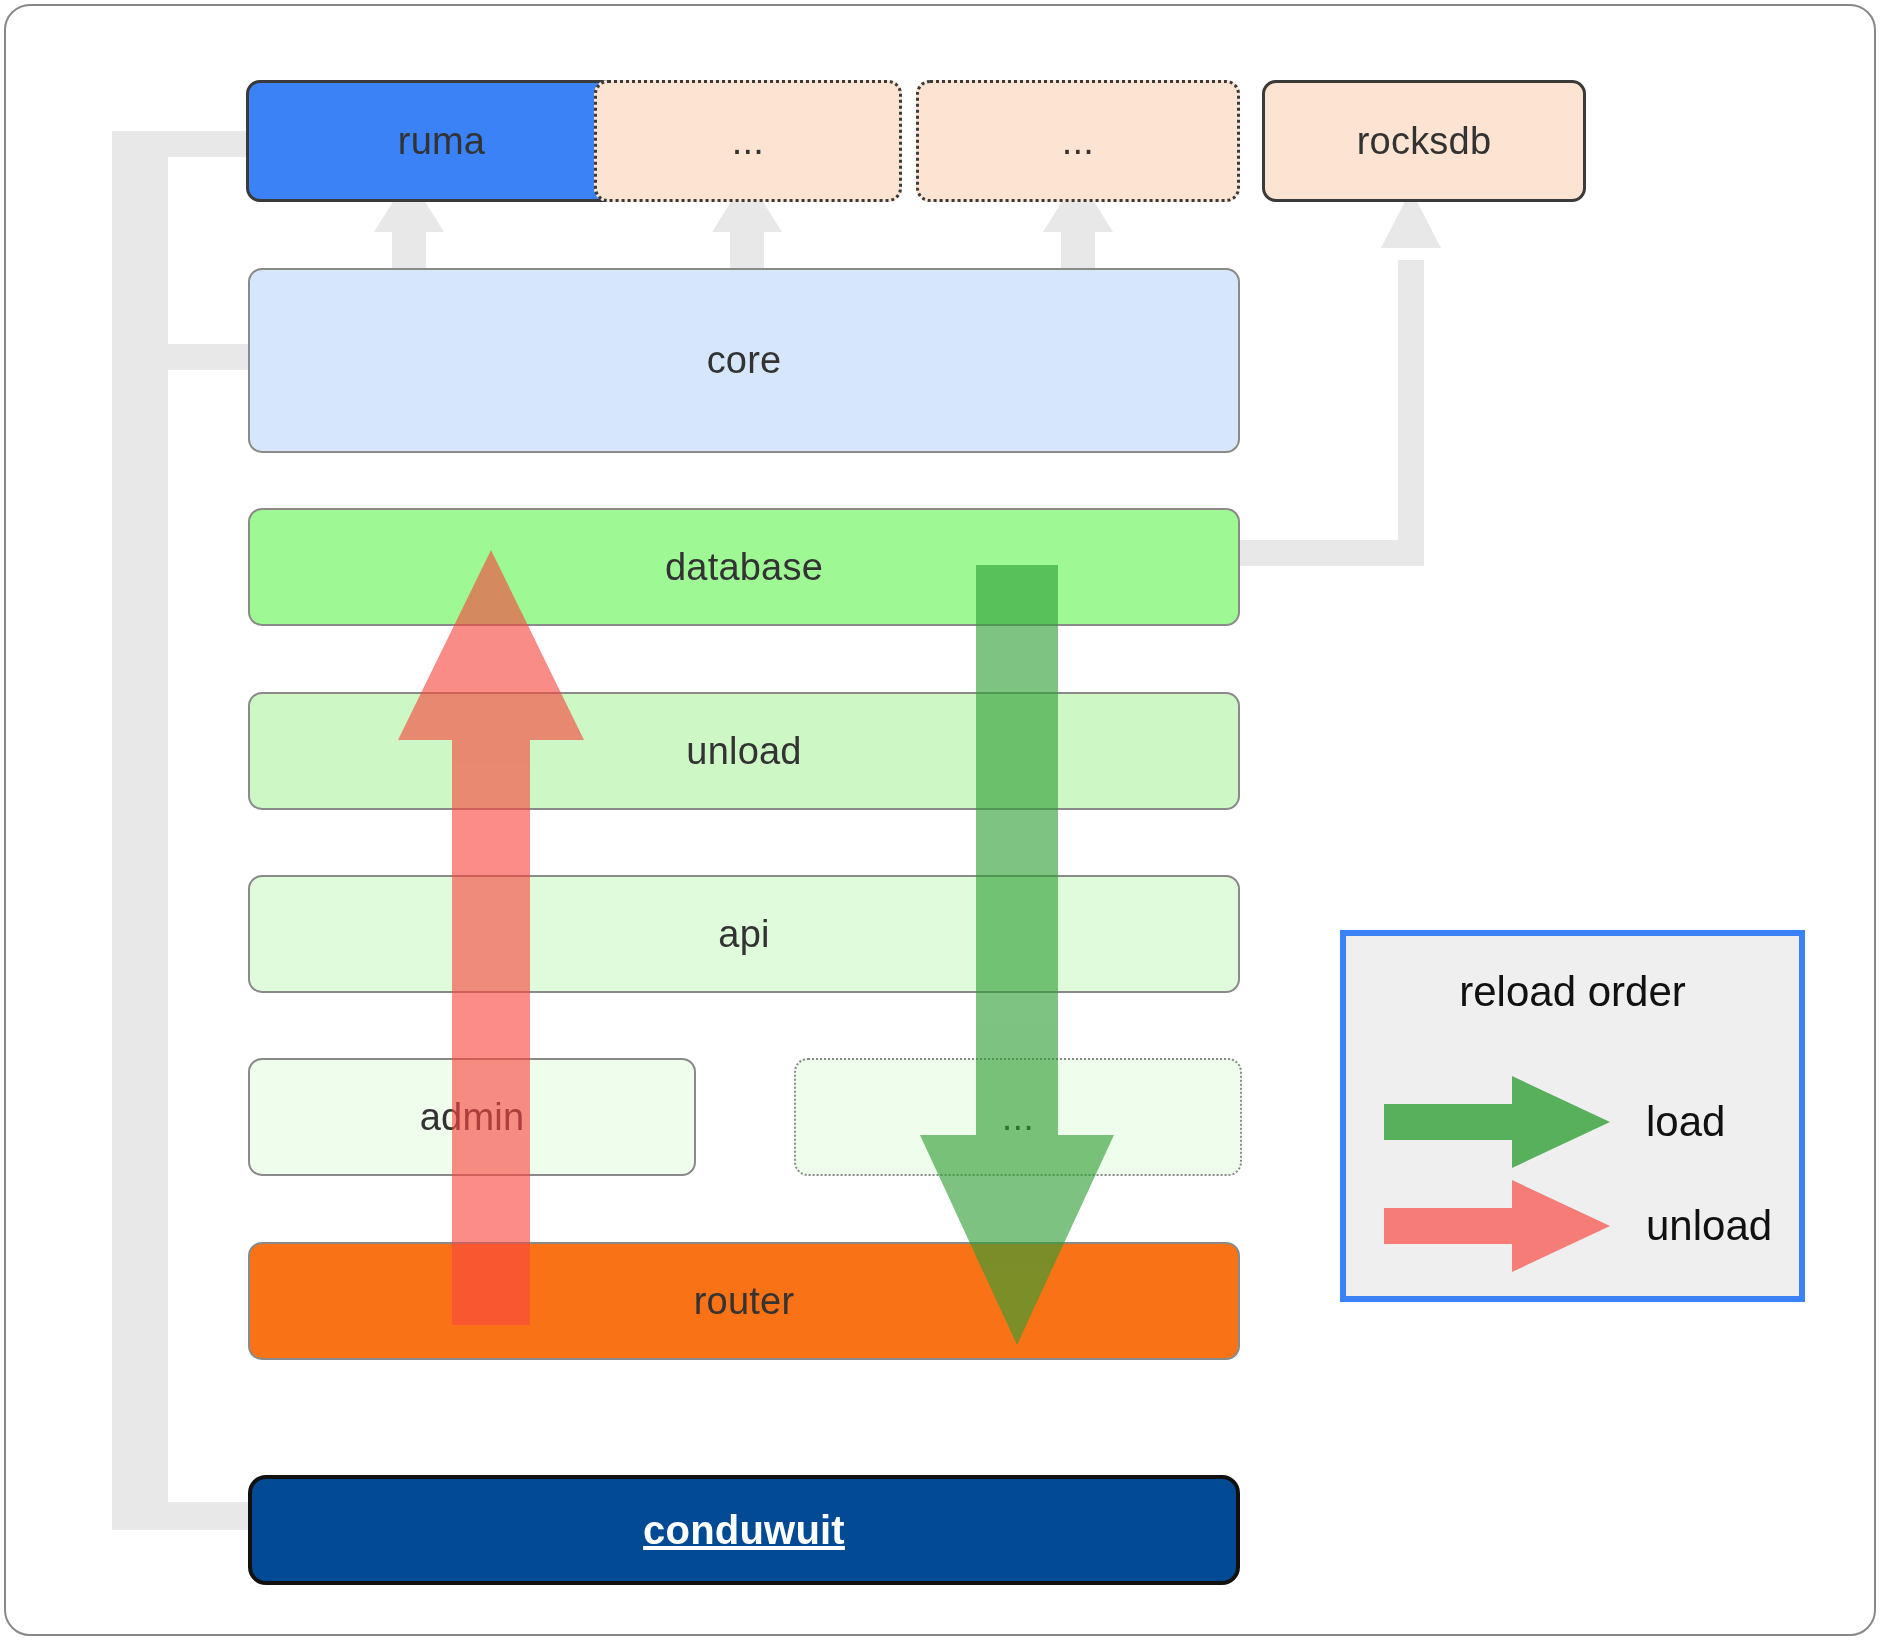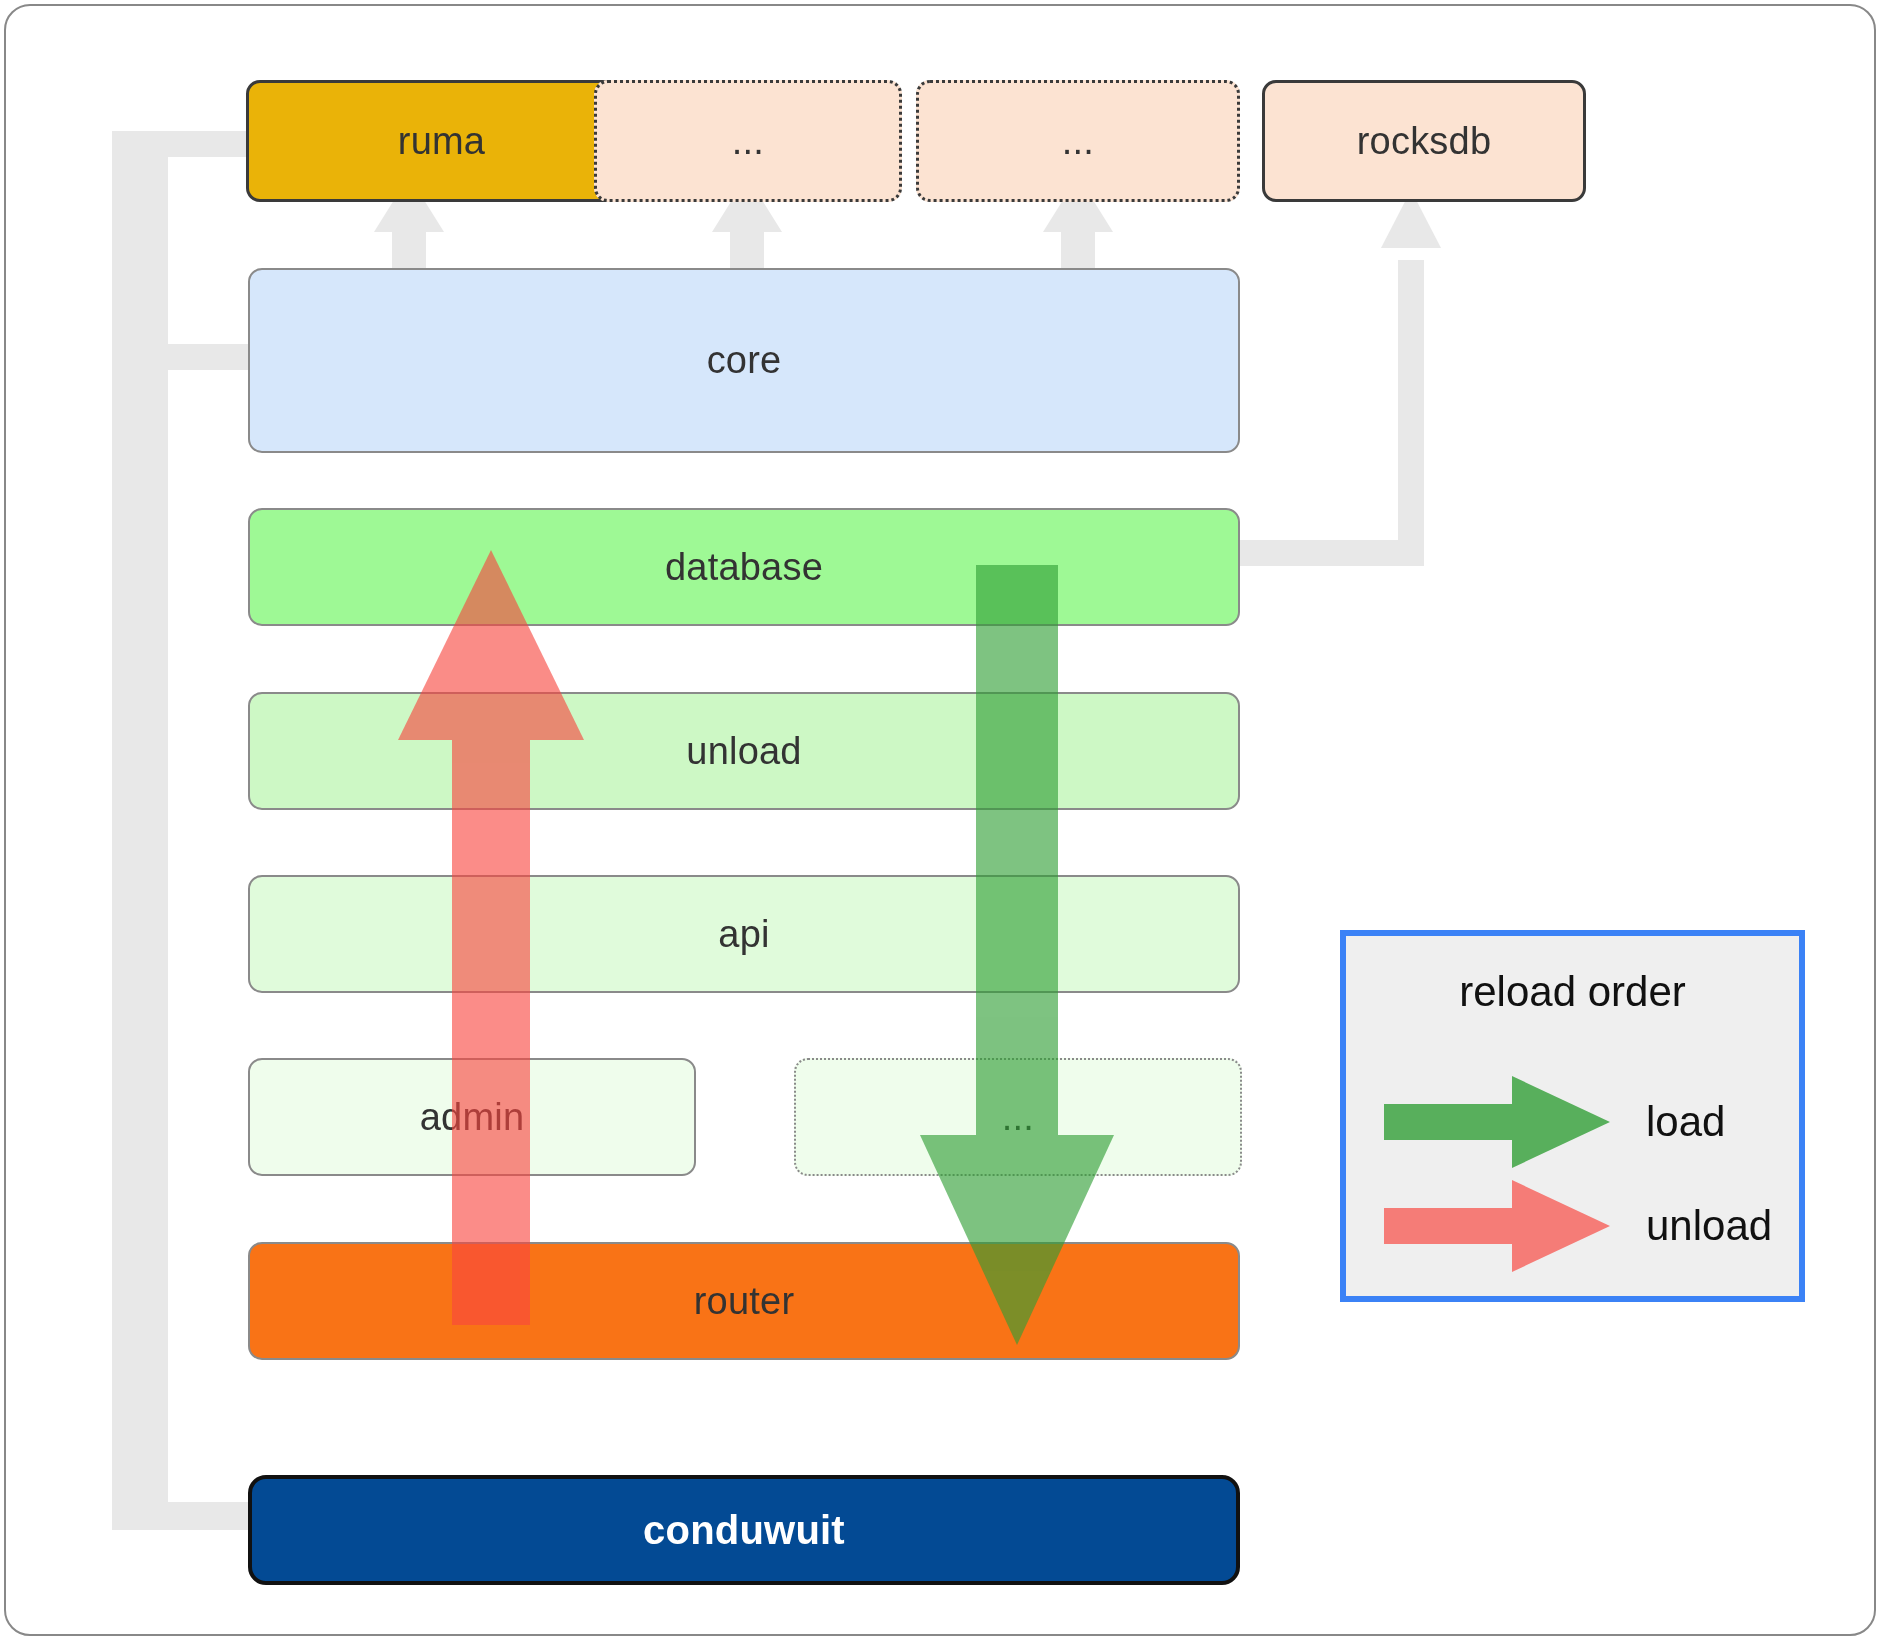--- a/index.html
+++ b/index.html
@@ -28,38 +28,38 @@
     z-index:4;
   }
   .node.solid-dark{border:3px solid #3a3a3a;}
   .node.solid-gray{border:2px solid #8a8a8a;}
   .node.dotted{border:3px dotted #3a3a3a;}
   .node.dotted-gray{border:2px dotted #8a8a8a;}
 
   .lbl{pointer-events:none;}
 
   
-  #ruma   {left:246px; top:80px;  width:391px; height:122px; background:#eab308;}
+  #ruma   {left:246px; top:80px;  width:391px; height:122px; background:#3b82f6;}
   #dots1  {left:594px; top:80px;  width:308px; height:122px; background:#fce3d2;}
   #dots2  {left:916px; top:80px;  width:324px; height:122px; background:#fce3d2;}
   #rocksdb{left:1262px;top:80px;  width:324px; height:122px; background:#fce3d2;}
 
   
   #core    {left:248px; top:268px; width:992px; height:185px; background:#d6e7fb;}
   #database{left:248px; top:508px; width:992px; height:118px; background:#9ef995;}
   #service {left:248px; top:692px; width:992px; height:118px; background:#cdf8c5;}
   #api     {left:248px; top:875px; width:992px; height:118px; background:#e0fbdb;}
   #admin   {left:248px; top:1058px;width:448px; height:118px; background:#effdec;}
   #dots3   {left:794px; top:1058px;width:448px; height:118px; background:#effdec;}
   #router  {left:248px; top:1242px;width:992px; height:118px; background:#f97316;}
 
   #conduwuit{
     left:248px; top:1475px; width:992px; height:110px;
     background:#034a94; color:#ffffff; font-size:40px; font-weight:bold;
-    border:4px solid #111111; border-radius:18px;
+    border:4px solid #111111; border-radius:18px;text-decoration:underline;
   }
 
   
   #grey-layer{position:absolute;left:0;top:0;width:1883px;height:1643px;z-index:2;}
 
   
   #arrow-layer{position:absolute;left:0;top:0;width:1883px;height:1643px;z-index:6;}
 
   
   #legend{

